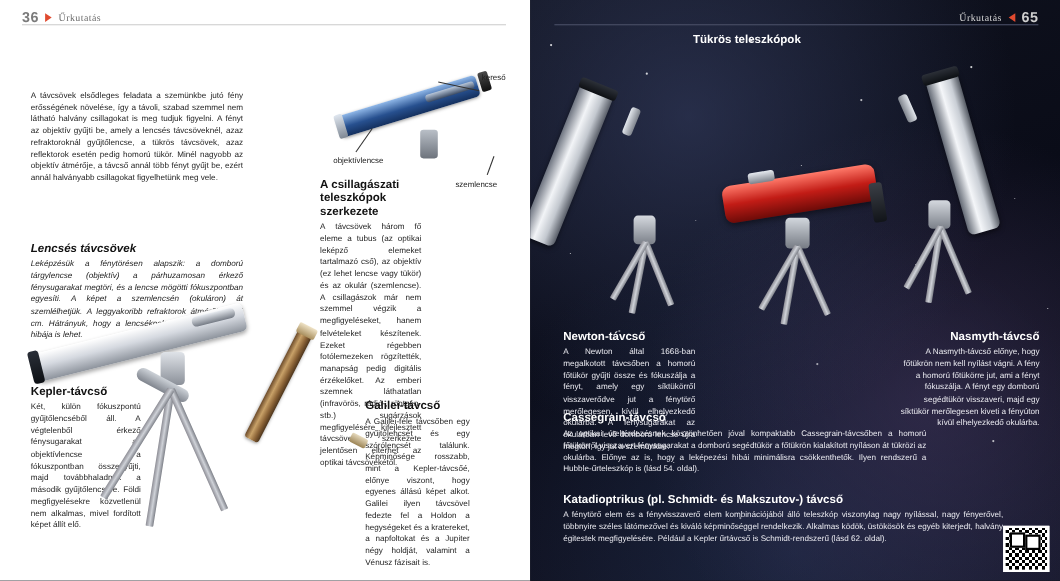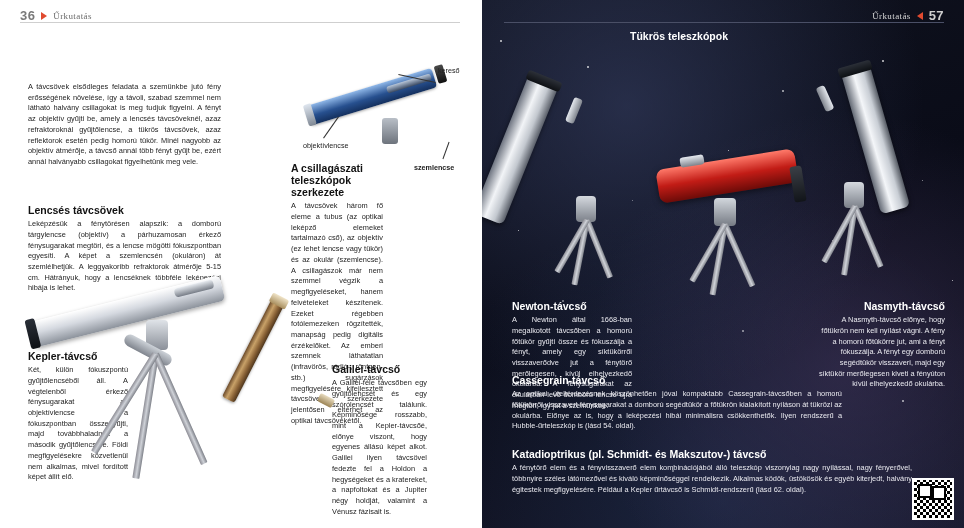--- a/index.html
+++ b/index.html
@@ -139,21 +139,21 @@
       <span class="tri r"></span>
       <span class="sec">Űrkutatás</span>
     </div>
     <div class="rule-left"></div>
 
 
     <div class="col body-txt" style="left:28px; top:82px; width:193px;">
       <p>A távcsövek elsődleges feladata a szemünkbe jutó fény erősségének növelése, így a távoli, szabad szemmel nem látható halvány csillagokat is meg tudjuk figyelni. A fényt az objektív gyűjti be, amely a lencsés távcsöveknél, azaz refraktoroknál gyűjtőlencse, a tükrös távcsövek, azaz reflektorok esetén pedig homorú tükör. Minél nagyobb az objektív átmérője, a távcső annál több fényt gyűjt be, ezért annál halványabb csillagokat figyelhetünk meg vele.</p>
     </div>
 
-    <div class="col" style="left:28px; top:204px; width:193px;">
+    <div class="col" style="left:28px; top:220px; width:193px;font-style:italic;">
       <h2 class="head-sm">Lencsés távcsövek</h2>
       <p class="body-txt">Leképzésük a fénytörésen alapszik: a domború tárgylencse (objektív) a párhuzamosan érkező fénysugarakat megtöri, és a lencse mögötti fókuszpontban egyesíti. A képet a szemlencsén (okuláron) át szemlélhetjük. A leggyakoribb refraktorok átmérője 5-15 cm. Hátrányuk, hogy a lencséknek többféle leképezési hibája is lehet.</p>
     </div>
 
     <div class="col" style="left:28px; top:350px; width:100px;">
       <h2 class="head-sm">Kepler-távcső</h2>
       <p class="body-txt">Két, külön fókuszpontú gyűjtőlencséből áll. A végtelenből érkező fénysugarakat az objektívlencse a fókuszpontban összegyűjti, majd továbbhaladnak a második gyűjtőlencsére. Földi megfigyelésekre közvetlenül nem alkalmas, mivel fordított képet állít elő.</p>
     </div>
 
     <div class="col" style="left:291px; top:162px; width:92px;">
@@ -188,21 +188,21 @@
       <div style="position:absolute; left:82px; top:58px; width:16px; height:26px;
            background:linear-gradient(180deg,#b9bfc7,#6d737c); border-radius:3px;"></div>
     </div>
 
     <span class="label" style="left:438px; top:66px;">kereső</span>
     <div class="leader" style="left:398px; top:78px; width:38px; transform:rotate(12deg);"></div>
 
     <span class="label" style="left:303px; top:141px;">objektívlencse</span>
     <div class="leader" style="left:318px; top:127px; width:26px; transform:rotate(-55deg);"></div>
 
-    <span class="label" style="left:414px; top:163px;font-weight:bold;">szemlencse</span>
+    <span class="label" style="left:414px; top:163px;">szemlencse</span>
     <div class="leader" style="left:437px; top:150px; width:18px; transform:rotate(-70deg);"></div>
 
     <div class="art" style="left:26px; top:280px; width:230px; height:230px;">
       <div class="tube" style="left:6px; top:42px; width:196px; height:26px;
            background:linear-gradient(180deg,#ffffff,#d5d9e0 45%,#8d939c);
            border-radius:5px; transform:rotate(-14deg); transform-origin:left center;
            box-shadow:0 2px 4px rgba(0,0,0,.35);"></div>
       <div style="position:absolute; left:2px; top:40px; width:10px; height:30px;
            background:linear-gradient(180deg,#2a2f38,#0d1014); border-radius:3px;
            transform:rotate(-14deg); transform-origin:left center;"></div>
@@ -252,21 +252,21 @@
       <i style="left:330px; top:470px; width:1px; height:1px;"></i>
       <i style="left:420px; top:400px; width:2px; height:2px; opacity:.7;"></i>
       <i style="left:470px; top:280px; width:1px; height:1px;"></i>
       <i style="left:36px;  top:230px; width:1px; height:1px;"></i>
       <i style="left:190px; top:470px; width:2px; height:2px; opacity:.5;"></i>
     </div>
 
     <div class="runhead right">
       <span class="sec">Űrkutatás</span>
       <span class="tri l"></span>
-      <span class="folio">57</span>
+      <span class="folio">65</span>
     </div>
     <div class="rule-right"></div>
 
     <div class="col" style="left:148px; top:30px; width:230px;">
       <h2 class="head-sm white">Tükrös teleszkópok</h2>
     </div>
 
     <div class="col" style="left:30px; top:300px; width:120px;">
       <h2 class="head-sm white">Newton-távcső</h2>
       <p class="body-txt white">A Newton által 1668-ban megalkotott távcsőben a homorú főtükör gyűjti össze és fókuszálja a fényt, amely egy síktükörről visszaverődve jut a fénytörő merőlegesen, kívül elhelyezkedő okulárba. A fénysugarakat az okulárban levő domború lencse újra megtöri, így jut a szemünkbe.</p>

